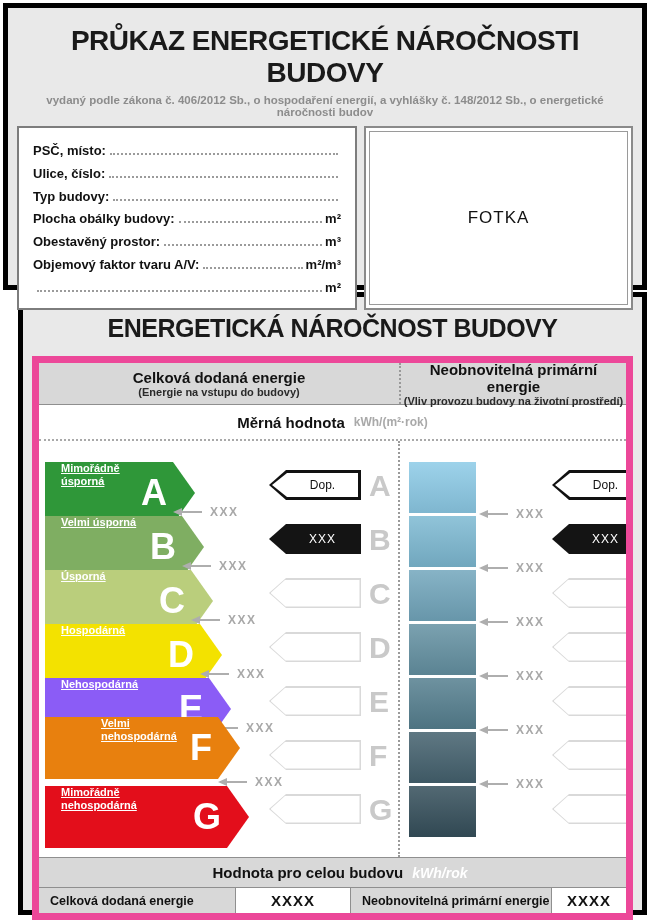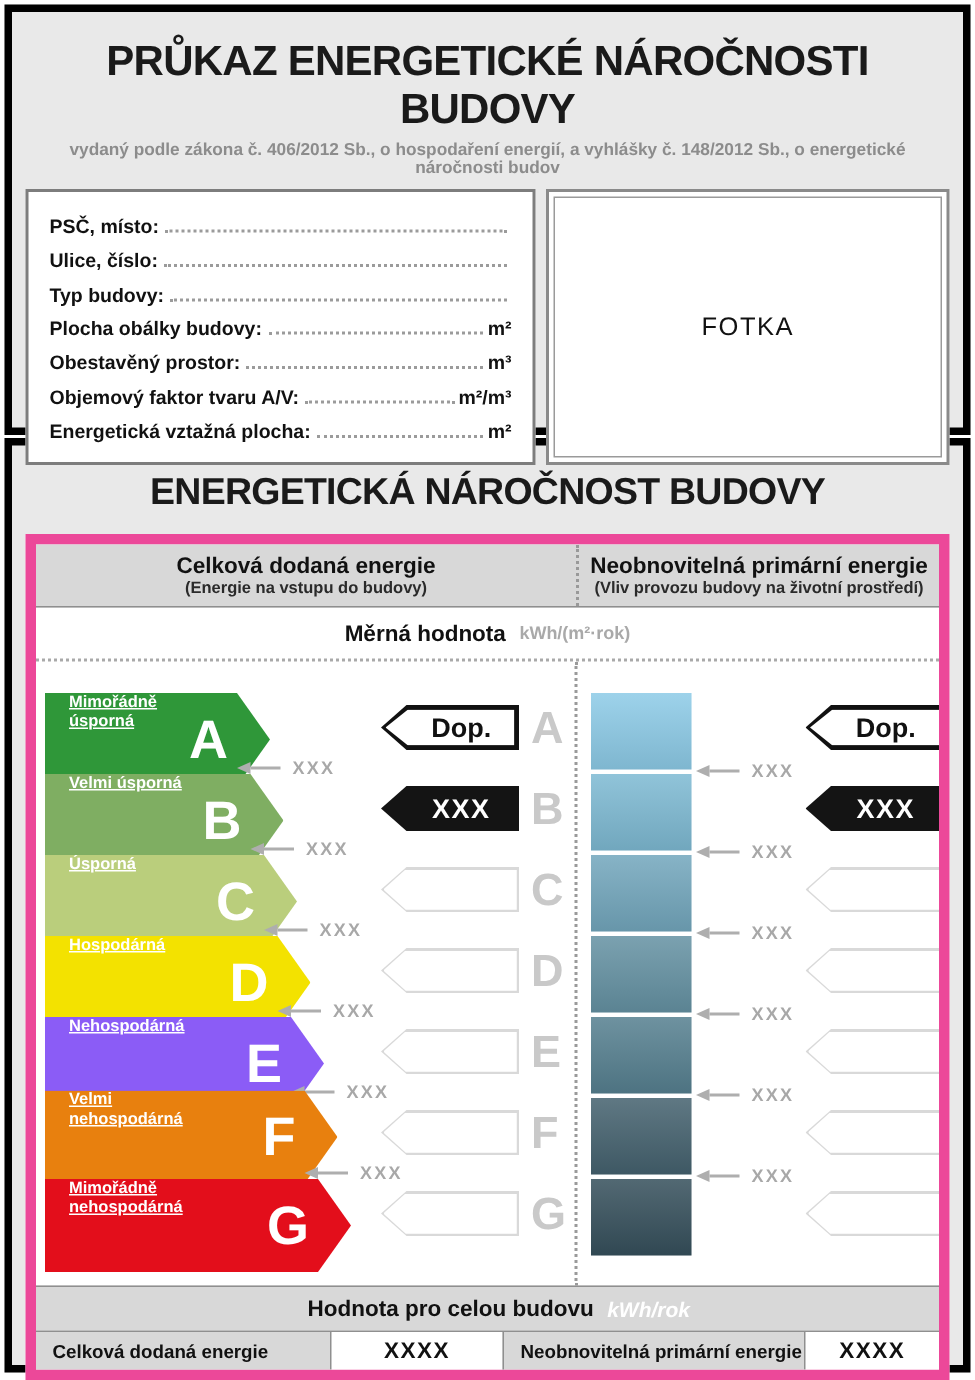--- a/index.html
+++ b/index.html
@@ -2,21 +2,21 @@
 <html><head>
 <meta charset="utf-8">
 <style>
   * { box-sizing: border-box; }
   html,body { margin:0; padding:0; background:#fff; }
   body { width:650px; height:920px; font-family:"Liberation Sans", sans-serif; color:#111; }
   .page { width:650px; height:920px; padding:3px; }
 
   .panel { border:5px solid #000; background:#e9e9e9; }
   .top-panel { height:287px; margin-bottom:2px; }
-  .bottom-panel { height:623px; }
+  .bottom-panel { height:623px;margin-left:15px; }
 
   h1 { text-align:center; font-size:28px; letter-spacing:-0.5px; margin:17px 8px 5px; color:#1a1a1a; }
   .subtitle { text-align:center; font-size:11.5px; font-weight:bold; color:#8c8c8c; margin:0 12px 8px; }
 
   .id-row { display:flex; gap:7px; margin:6px 9px 0; height:184px; }
   .form-box { width:340px; background:#fff; border:2px solid #7d7d7d;
               display:flex; flex-direction:column; justify-content:space-around; padding:10px 14px; }
   .f-row { display:flex; align-items:flex-end; font-size:13px; font-weight:bold; white-space:nowrap; }
   .f-line { flex:1; border-bottom:2px dotted #9b9b9b; margin:0 3px 3px 4px; height:14px; }
 
@@ -55,21 +55,21 @@
 
   .ind { position:absolute; width:92px; height:30px; }
   .ind .shape { position:absolute; inset:0; clip-path:polygon(17px 0,100% 0,100% 100%,17px 100%,0 50%); }
   .ind .inner { position:absolute; clip-path:polygon(15px 0,100% 0,100% 100%,15px 100%,0 50%); background:#fff; }
   .ind.outlined .shape { background:#111; }
   .ind.outlined .inner { inset:3px; }
   .ind.filled .shape { background:#141414; }
   .ind.empty .shape { background:#d9d9d9; }
   .ind.empty .inner { inset:1.5px; }
   .ind .txt { position:absolute; inset:0; display:flex; align-items:center; justify-content:center;
-              padding-left:15px; font-weight:bold; font-size:18px; }
+              padding-left:15px; font-weight:normal; font-size:12px; }
   .ind.outlined .txt { color:#111; }
   .ind.filled .txt { color:#fff; letter-spacing:1px; }
 
   .sq { position:absolute; left:370px; width:67px; height:51px; }
 
   .whole-bar { height:30px; background:#d8d8d8; border-top:1px solid #8f8f8f;
                display:flex; align-items:center; justify-content:center; gap:9px; }
   .whole-bar .b { font-size:15px; font-weight:bold;padding-left:15px; }
   .whole-bar .u { font-size:14px; font-weight:bold; color:#fff;font-style:italic; }
 
@@ -113,21 +113,20 @@
             <span>Obestavěný prostor:</span>
             <span class="f-line"></span>
             <span class="f-unit">m³</span>
           </div>
           <div class="f-row">
             <span>Objemový faktor tvaru A/V:</span>
             <span class="f-line"></span>
             <span class="f-unit">m²/m³</span>
           </div>
           <div class="f-row">
-            <span>Energetická vztažná plocha:</span>
             <span class="f-line"></span>
             <span class="f-unit">m²</span>
           </div>
         </div>
       <div class="photo-box">
         <div class="photo-inner">
           <span>FOTKA</span>
         </div>
       </div>
     </div>
@@ -270,21 +269,21 @@
           <div class="thr" style="left: 170px; top: 281px;">
             <i class="tri"></i>
             <i class="ln"></i>
             <b>XXX</b>
           </div>
           <div class="thr" style="left: 440px; top: 283px;">
             <i class="tri"></i>
             <i class="ln"></i>
             <b>XXX</b>
           </div>
-          <div class="bar" style="top: 286px; width: 195px; background: rgb(232, 128, 14);">
+          <div class="bar" style="top: 276px; width: 195px; background: rgb(232, 128, 14); padding-left: 40px;">
             <span class="lbl">Velmi nehospodárná</span>
             <span class="ltr">F</span>
           </div>
           <div class="gray-ltr" style="top: 298px;">F</div>
           <div class="sq" style="top: 291px; background-color: rgb(69, 98, 111); background-image: linear-gradient(rgba(255, 255, 255, 0.14), rgba(0, 0, 0, 0.1));"></div>
           <div class="ind empty" style="left: 230px; top: 299px;">
             <div class="shape"></div>
             <div class="inner"></div>
           </div>
           <div class="ind empty" style="left: 513px; top: 299px;">

